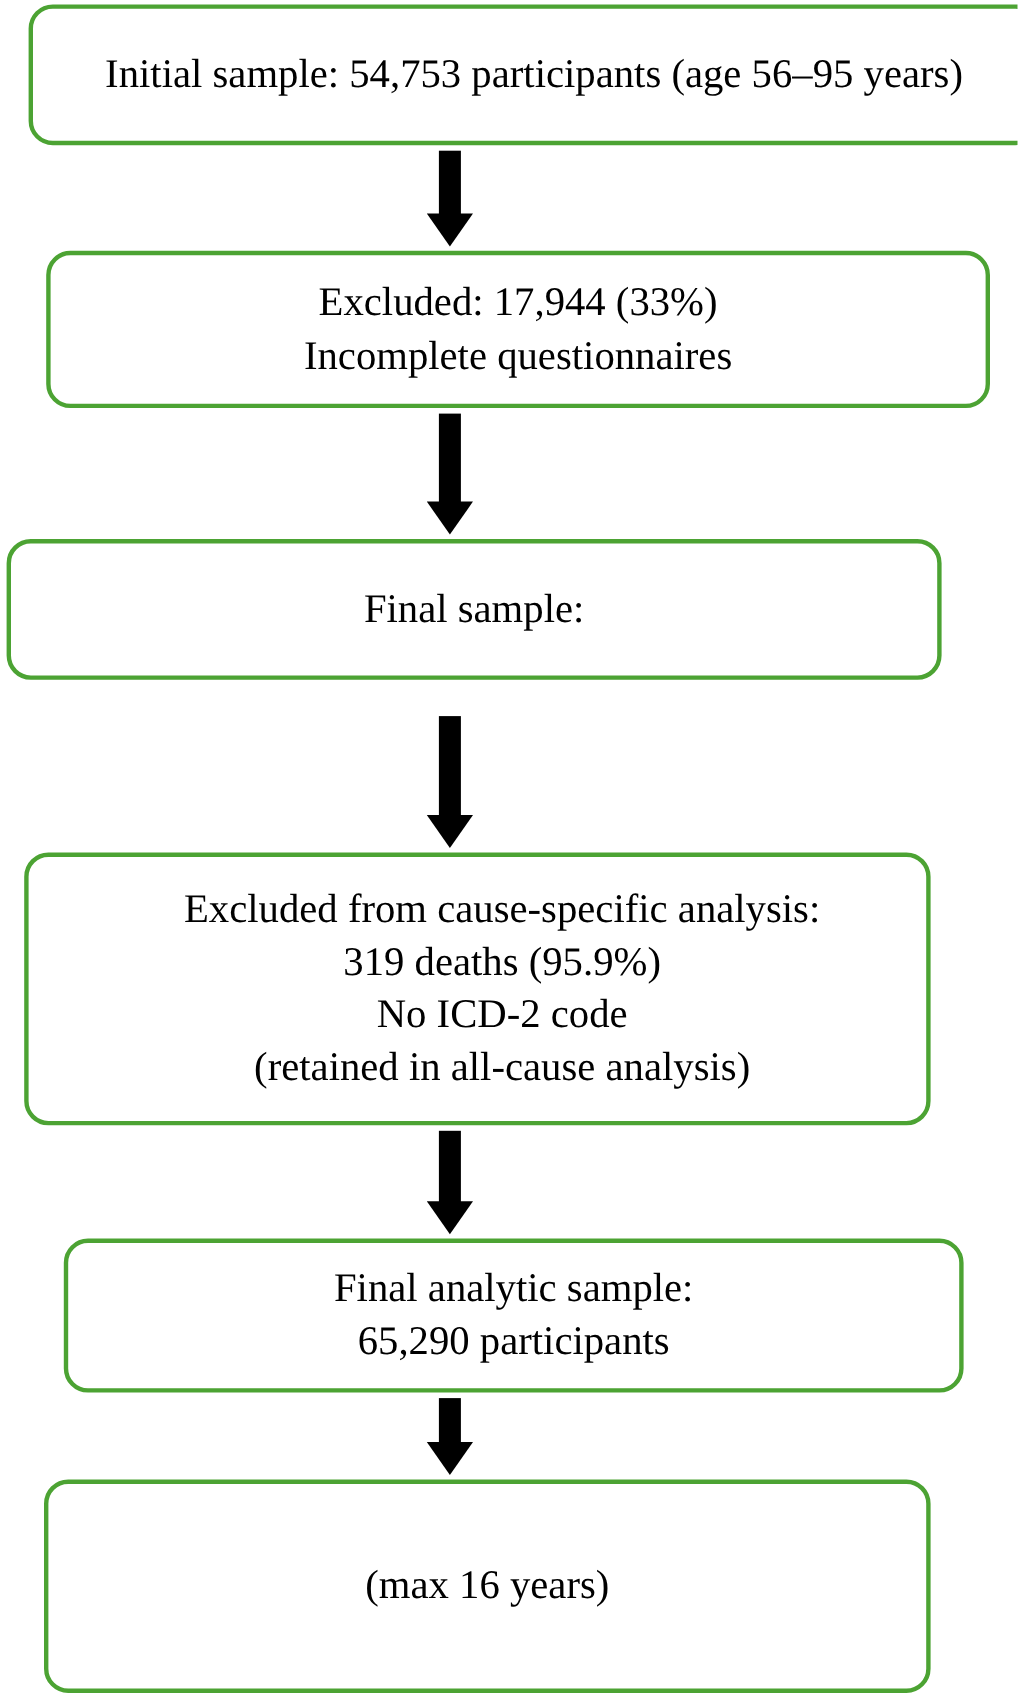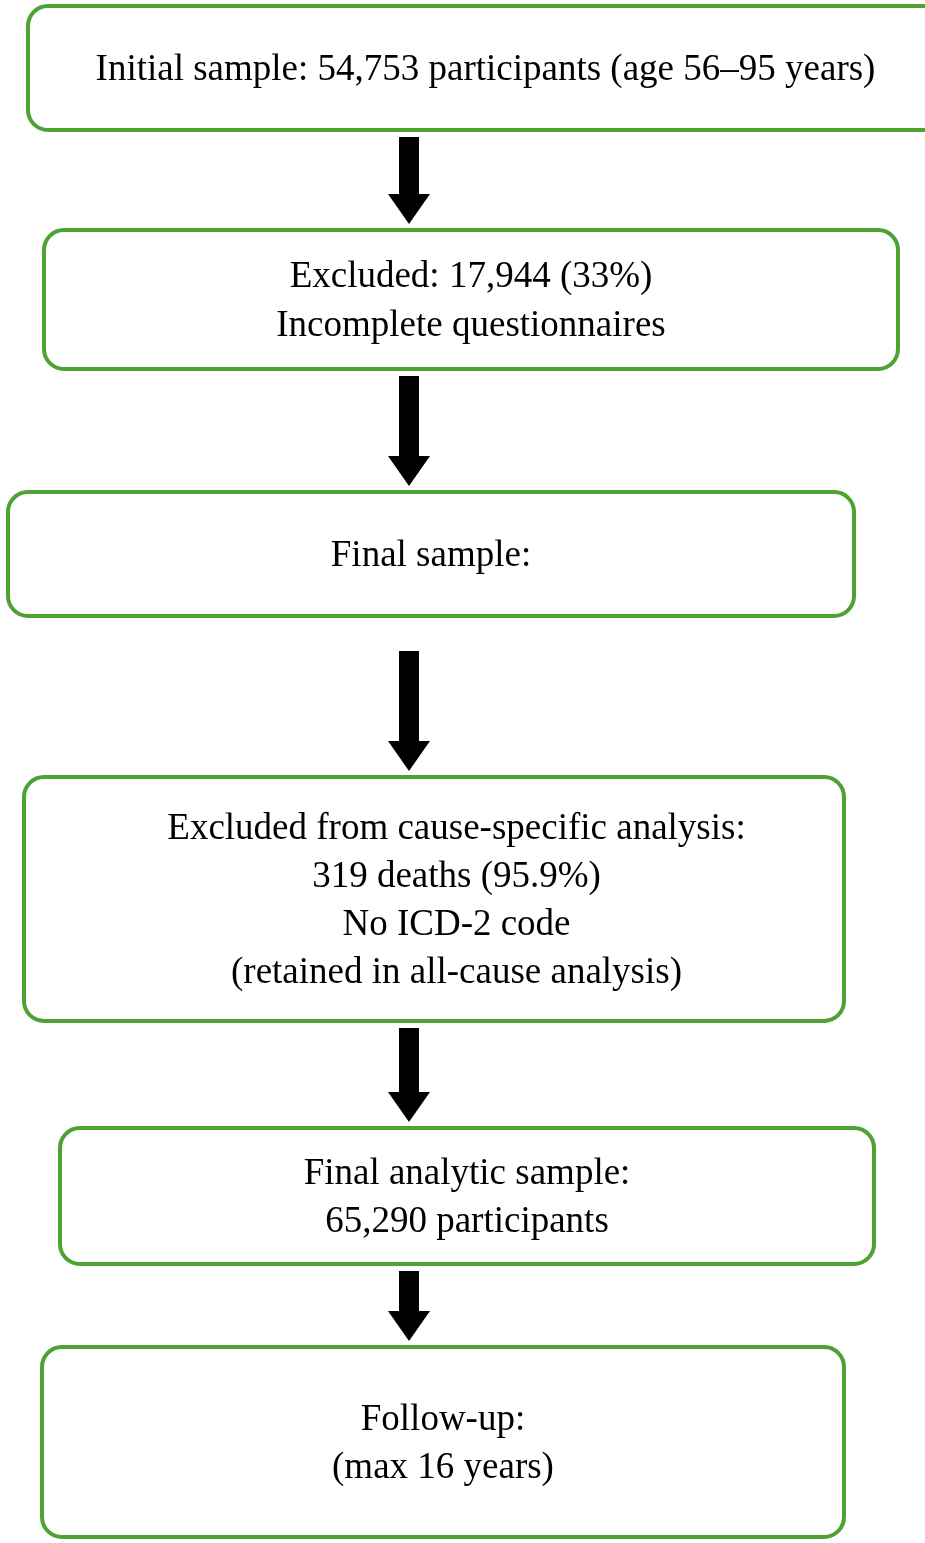--- a/index.html
+++ b/index.html
@@ -134,17 +134,16 @@
     <span class="line">Final analytic sample:</span>
     <span class="line">65,290 participants</span>
   </div>
 
   <div class="arrow" id="arrow-5">
     <div class="shaft"></div>
     <div class="head"></div>
   </div>
 
   <div class="node-box" id="box-followup">
-    <span class="line">Follow-up:</span>
     <span class="line">(max 16 years)</span>
   </div>
 
 </div>
 
 </body></html>

